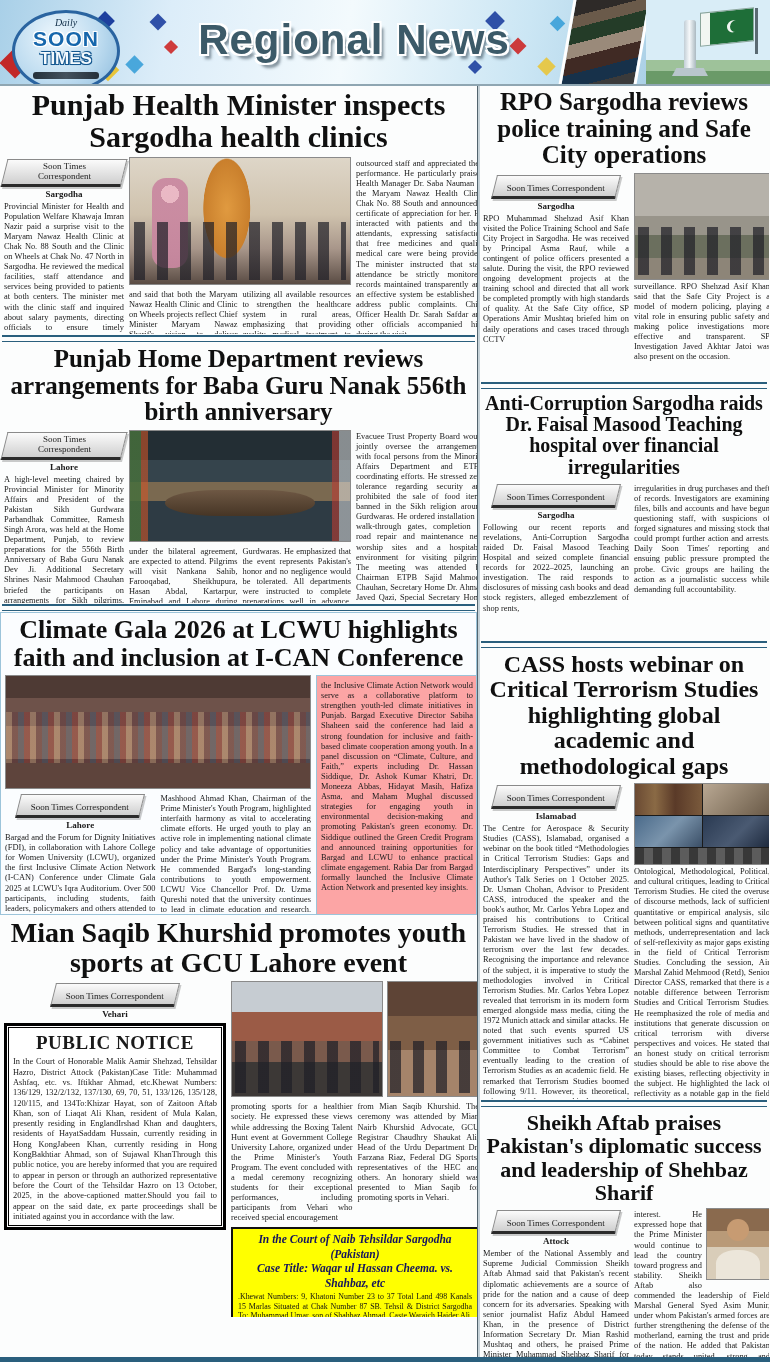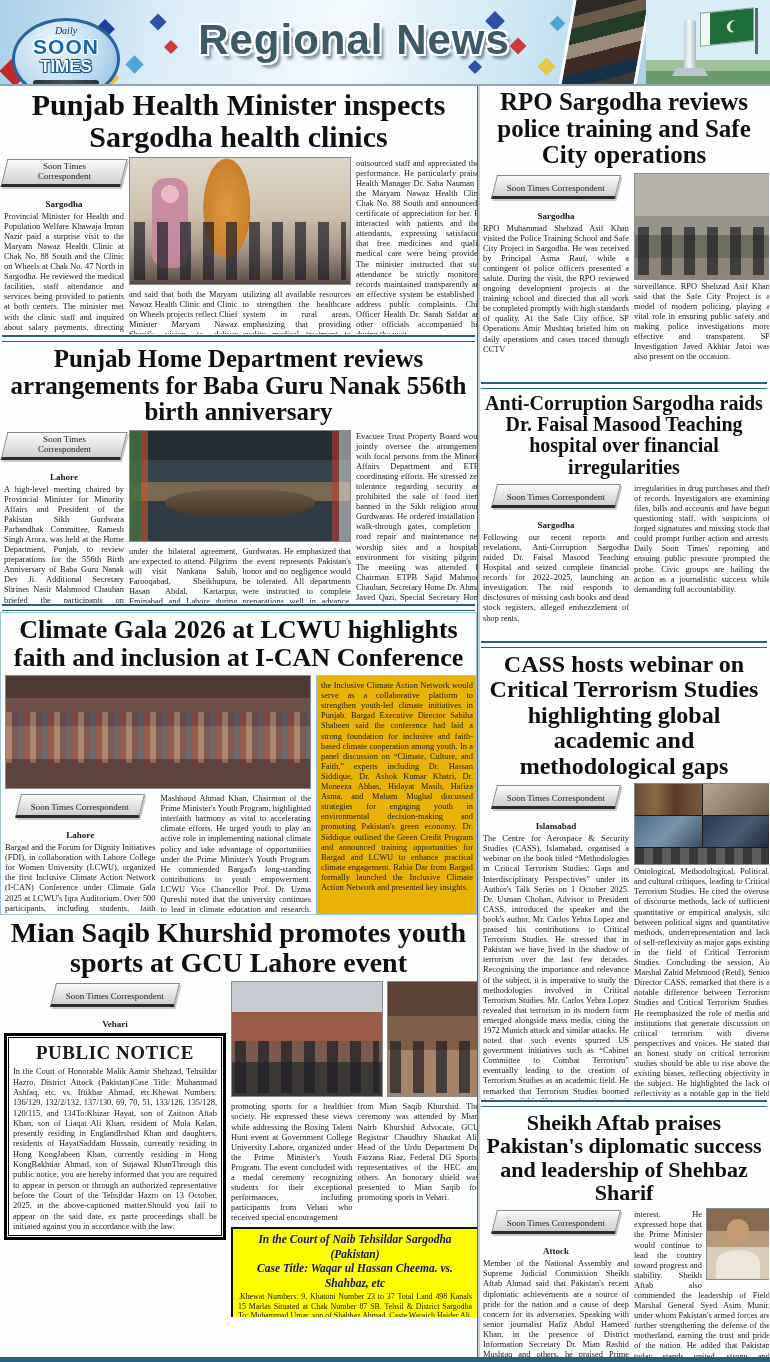--- a/index.html
+++ b/index.html
@@ -4,21 +4,21 @@
 <style>
   html,body{margin:0;padding:0;background:#e8e8e8;}
   .page{width:770px;height:1362px;position:relative;margin:0 auto;background:#fcfdfd;
         font-family:"Liberation Serif",serif;color:#1a1a1a;overflow:hidden;}
   .page::after{content:"";position:absolute;left:0;right:0;bottom:0;height:5px;background:#2a5f7d;}
 
   
   .masthead{height:84px;position:relative;border-bottom:2px solid #8fa6b2;
     background:linear-gradient(100deg,#a9d0e8 0%,#dcedf9 22%,#f3fafd 45%,#cbe6f4 68%,#a5cce4 88%,#bcd9ec 100%);overflow:hidden;}
   .dia{position:absolute;transform:rotate(45deg);opacity:.9;}
-  .logo-wrap{position:absolute;left:6px;top:16px;width:118px;height:80px;}
+  .logo-wrap{position:absolute;left:6px;top:8px;width:118px;height:80px;}
   .logo-accent{position:absolute;transform:rotate(45deg);}
   .logo{position:absolute;left:6px;top:2px;width:102px;height:76px;border-radius:50%;
     background:radial-gradient(circle at 40% 32%,#eef7fd 0%,#bedcf0 55%,#8abadc 100%);
     border:3px solid #2a64a0;text-align:center;z-index:3;overflow:hidden;}
   .logo .daily{font-style:italic;font-size:10px;color:#13304a;margin-top:5px;line-height:1;}
   .logo .soon{font-family:"Liberation Sans",sans-serif;font-weight:bold;font-size:21px;letter-spacing:1px;
     color:#1767ac;text-shadow:1px 1px 0 #fff,-1px -1px 0 #fff,1px -1px 0 #fff,-1px 1px 0 #fff;line-height:1.05;}
   .logo .times{font-family:"Liberation Sans",sans-serif;font-weight:bold;font-size:17px;color:#f4fafe;
     text-shadow:0 0 2px #15578f,1px 1px 0 #14578f,-1px 1px 0 #14578f,1px -1px 0 #14578f;line-height:1.05;}
   .urdu-band{height:7px;width:64%;margin:4px auto 0;background:linear-gradient(90deg,#25303a,#44525e,#25303a);border-radius:3px;}
@@ -58,21 +58,21 @@
   .w120{width:120px;flex:none;} .w222{width:222px;flex:none;} .w128{width:128px;flex:none;}
   .w146{width:146px;flex:none;} .w136{width:136px;flex:none;}
   .w306{width:306px;flex:none;} .w152{width:152px;flex:none;}
   .w248{width:248px;flex:none;}
 
   .body{font-size:8.4px;line-height:10.1px;text-align:justify;margin:2px 0 0;}
   .byline{text-align:center;margin:2px 0 3px;}
   .tag{display:inline-block;transform:skewX(-14deg);background:linear-gradient(180deg,#fbfbfb,#cfcfcf);
        border:1px solid #8a8a8a;border-bottom:3px solid #2b2b2b;box-shadow:2px 2px 0 rgba(0,0,0,.2);padding:1px 12px;}
   .tag > span{display:inline-block;transform:skewX(14deg);font-size:9px;color:#1d1d1d;}
-  .city{display:block;font-size:9px;font-weight:bold;margin-top:12px;}
+  .city{display:block;font-size:9px;font-weight:bold;margin-top:2px;}
 
   .photo{border:1px solid #8a8a8a;position:relative;overflow:hidden;flex:none;}
   .h126{height:126px;} .h110{height:110px;} .h105{height:105px;} .h112{height:112px;}
   .h114{height:114px;} .h80{height:80px;}
   .crowd::after{content:"";position:absolute;left:2%;right:2%;bottom:3%;height:46%;
     background:repeating-linear-gradient(90deg,rgba(30,30,38,.7) 0 11px,rgba(0,0,0,0) 11px 23px);}
   .ph-health{background:radial-gradient(ellipse 34px 72px at 44% 40%,#e09a40 0%,#c97f2c 68%,rgba(0,0,0,0) 70%),
     linear-gradient(180deg,#ded6c8 0%,#cfc2ad 45%,#a8968a 72%,#5a4c44 100%);}
   .ph-health::before{content:"";position:absolute;left:10%;top:16%;width:36px;height:72%;border-radius:14px;
     background:radial-gradient(circle at 50% 18%,#ecb7c6 0 9px,#c987a0 9px 100%);opacity:.92;}
@@ -95,21 +95,21 @@
   .cass-photo{display:grid;grid-template-columns:1fr 1fr;grid-template-rows:1fr 1fr 16px;gap:1px;background:#1a1a1a;}
   .cass-photo > div{min-height:0;}
   .ct1{background:linear-gradient(90deg,#6a4a33,#8a6a45 30%,#5a3a28 60%,#7a5a3c);}
   .ct2{background:linear-gradient(135deg,#b9a893,#8a7a66 60%,#6a5a48);}
   .ct3{background:linear-gradient(135deg,#4a6a8a,#7a94ac 50%,#3a4e66);}
   .ct4{background:linear-gradient(135deg,#2a3a52,#4a5a72 55%,#1e2a3e);}
   .ct5{grid-column:1 / span 2;background:repeating-linear-gradient(90deg,#383838 0 9px,#5c5c5c 9px 18px);}
   .float-r{float:right;margin:0 0 2px 4px;}
 
   .climate-box{border:1px solid #9cc4da;background:#fbfdff;}
-  .climate-right{border:1px solid #9cc4da;background:#eab308;padding:3px 4px;}
+  .climate-right{border:1px solid #9cc4da;background:#fca5a5;padding:3px 4px;}
 
   .public-notice{border:3px solid #000;box-shadow:0 0 0 1px #fff inset,0 0 0 2px #000 inset;
     margin-top:4px;padding:5px 6px;background:#fff;}
   .pn-title{font-size:19px;font-weight:bold;text-align:center;letter-spacing:.5px;margin:1px 0 3px;}
   .pn-body{font-size:8.4px;line-height:10.3px;text-align:justify;margin:0;}
 
   .court-notice{background:#ffff00;border:2px solid #111;margin-top:4px;padding:3px 5px;}
   .cn-line{font-size:11.5px;font-weight:bold;font-style:italic;text-align:center;color:#14145e;line-height:1.25;}
   .cn-body{font-size:7.9px;line-height:9.6px;text-align:justify;margin:2px 0 0;color:#101010;}
 

